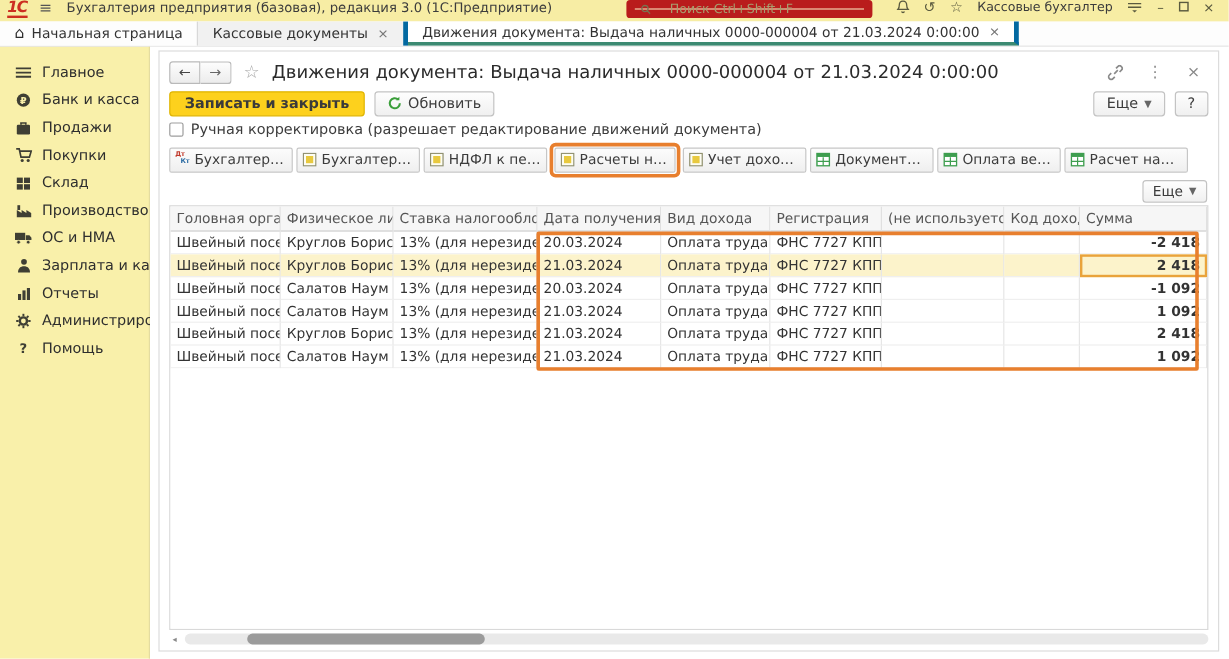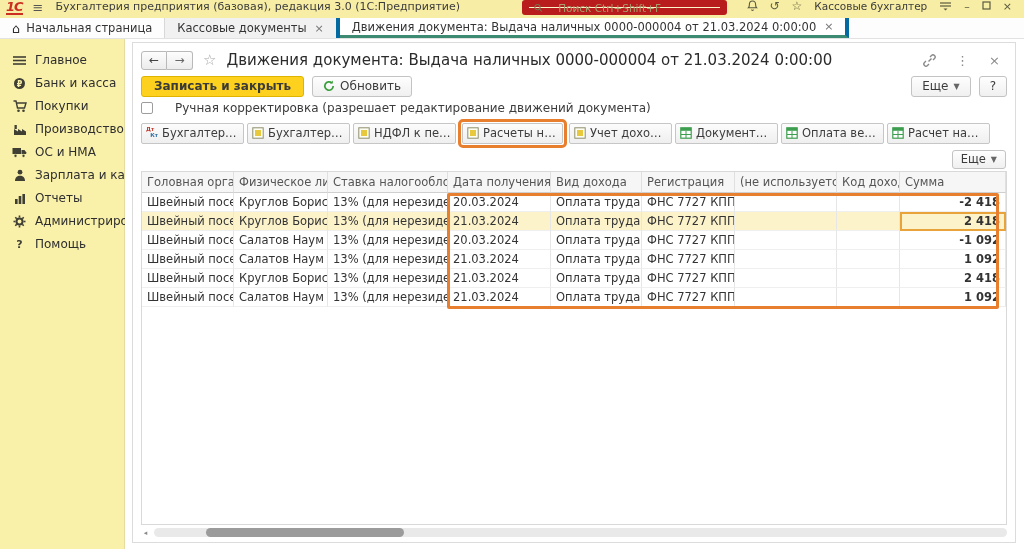--- a/index.html
+++ b/index.html
@@ -52,21 +52,21 @@
   .nav-ic { color:#8a8a8a; font-size:13px; margin:0 7px; cursor:pointer; }
   .nav-ic svg { display:block; }
 
   
   .cmdrow { display:flex; align-items:center; height:26px; gap:8px; flex:0 0 auto; }
   .btn-primary { background:#fdd11d; border:1px solid #dfb400; border-radius:3px; font-weight:bold; font-size:12px; color:#3a3a3a; padding:2px 12px; height:21px; cursor:pointer; font-family:inherit; }
   .btn { background:linear-gradient(#fefefe,#f0f0f0); border:1px solid #c3c3c3; border-radius:3px; font-size:12px; color:#3c3c3c; padding:2px 10px; height:21px; display:inline-flex; align-items:center; gap:5px; cursor:pointer; font-family:inherit; }
   .caret { font-size:8px; color:#666; }
 
   
-  .chkrow { display:flex; align-items:center; gap:22px; height:18px; flex:0 0 auto; }
+  .chkrow { display:flex; align-items:center; gap:6px; height:18px; flex:0 0 auto; }
   .chk { width:12px; height:12px; border:1px solid #9d9d9d; background:#fff; border-radius:2px; cursor:pointer; }
   .chk-lbl { font-size:12px; color:#3c3c3c; }
 
   
   .regtabs { display:flex; align-items:center; gap:3px; height:28px; flex:0 0 auto; margin-top:2px; }
   .regtab { width:103px; height:21px; border:1px solid #c6c6c6; border-radius:2px; background:linear-gradient(#fcfcfc,#efefef); display:flex; align-items:center; gap:4px; padding:0 4px; font-size:11.5px; color:#3c3c3c; white-space:nowrap; overflow:hidden; cursor:pointer; }
   .regtab .rt-lbl { overflow:hidden; text-overflow:ellipsis; }
   .annot-tab { border:3px solid #e87f2e; border-radius:5px; padding:1px; margin:-4px -1px; display:inline-flex; }
   .ic12 { width:12px; height:12px; flex:0 0 auto; }
   .dtkt-mini { font-size:5.5px; line-height:5.5px; font-weight:bold; width:13px; }
@@ -167,27 +167,47 @@
         <span class="side-ic">
             <svg width="13" height="13" viewBox="0 0 13 13">
               <circle cx="6.5" cy="6.5" r="5.5" fill="#3f3f34"></circle>
               <text x="6.5" y="9.5" font-size="8" fill="#f9f0aa" text-anchor="middle" font-weight="bold">₽</text>
             </svg>
           </span>
         <span class="lbl">Банк и касса</span>
       </div>
       <div class="side-item">
         <span class="side-ic">
+            <svg width="13" height="12" viewBox="0 0 13 12">
+              <rect x="1" y="3" width="11" height="8" rx="1" fill="#3f3f34"></rect>
+              <path d="M4.5 3 V1.5 h4 V3" fill="none" stroke="#3f3f34" stroke-width="1.4"></path>
+            </svg>
+          </span>
+        <span class="lbl">Продажи</span>
+      </div>
+      <div class="side-item">
+        <span class="side-ic">
             <svg width="14" height="13" viewBox="0 0 14 13">
               <polyline points="0.5,1 3,1 4.5,8 11.5,8 13,3 3.6,3" fill="none" stroke="#3f3f34" stroke-width="1.4"></polyline>
               <circle cx="5.5" cy="10.8" r="1.3" fill="#3f3f34"></circle>
               <circle cx="10.5" cy="10.8" r="1.3" fill="#3f3f34"></circle>
             </svg>
           </span>
         <span class="lbl">Покупки</span>
+      </div>
+      <div class="side-item">
+        <span class="side-ic">
+            <svg width="13" height="12" viewBox="0 0 13 12">
+              <rect x="1" y="1" width="5" height="4.5" fill="#3f3f34"></rect>
+              <rect x="7" y="1" width="5" height="4.5" fill="#3f3f34"></rect>
+              <rect x="1" y="6.5" width="5" height="4.5" fill="#3f3f34"></rect>
+              <rect x="7" y="6.5" width="5" height="4.5" fill="#3f3f34"></rect>
+            </svg>
+          </span>
+        <span class="lbl">Склад</span>
       </div>
       <div class="side-item">
         <span class="side-ic">
             <svg width="14" height="12" viewBox="0 0 14 12">
               <path d="M1 11 V5 L5 7.5 V5 L9 7.5 V5 L13 7.5 V11 Z" fill="#3f3f34"></path>
               <rect x="1.5" y="1" width="2.3" height="4" fill="#3f3f34"></rect>
             </svg>
           </span>
         <span class="lbl">Производство</span>
       </div>

